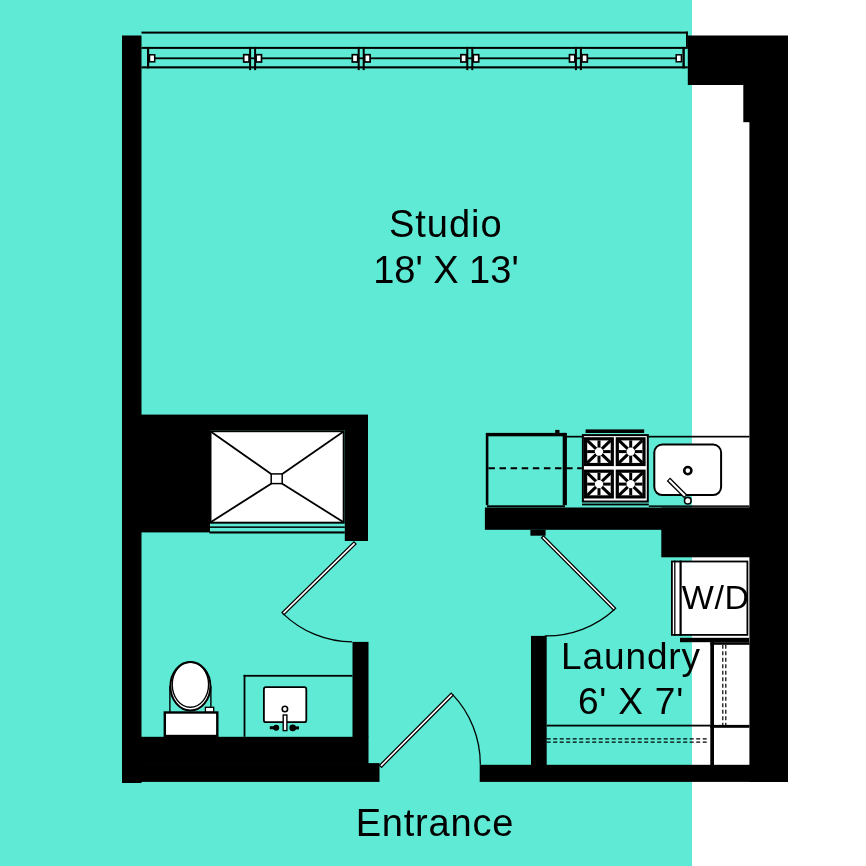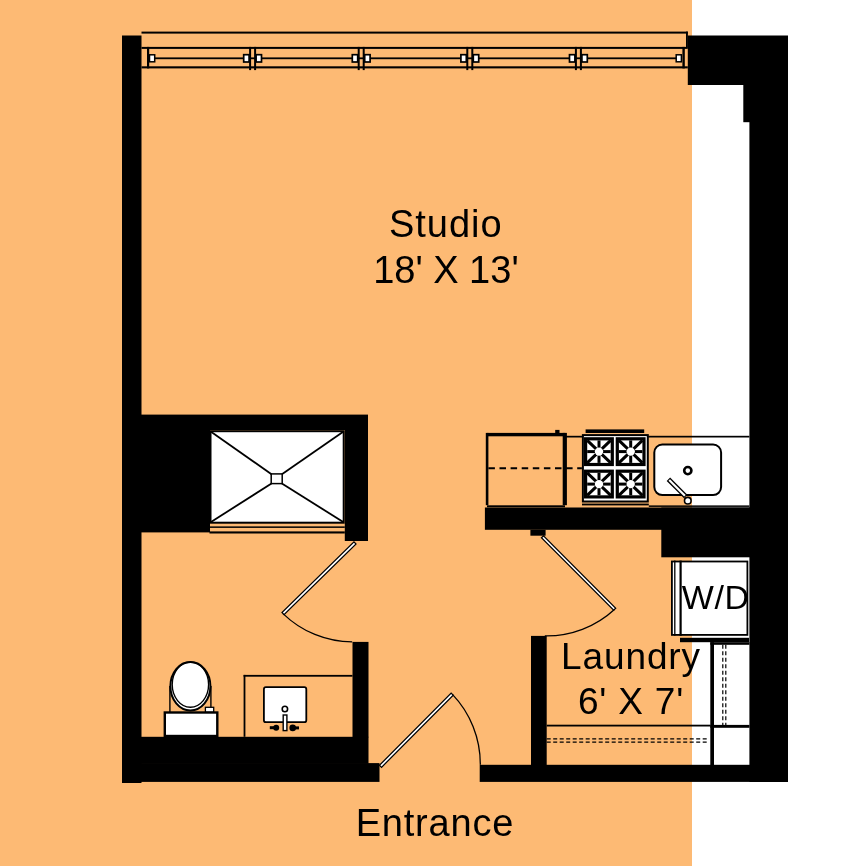--- a/index.html
+++ b/index.html
@@ -1,16 +1,16 @@
 <!DOCTYPE html>
 <html><head>
 <meta charset="utf-8">
 <style>
   html,body{margin:0;padding:0;background:#ffffff;}
-  #plan{position:relative;width:692px;height:866px;background:#fdba74;}
+  #plan{position:relative;width:692px;height:866px;background:#5eead4;}
   svg{position:absolute;left:0;top:0;}
   text{font-family:"Liberation Sans", sans-serif;fill:#000;}
 </style>
 </head>
 <body>
 <div id="plan">
 <svg width="866" height="866" viewBox="0 0 866 866">
 
   <rect x="122" y="35.5" width="19.5" height="747.5" fill="#000"></rect>
 

